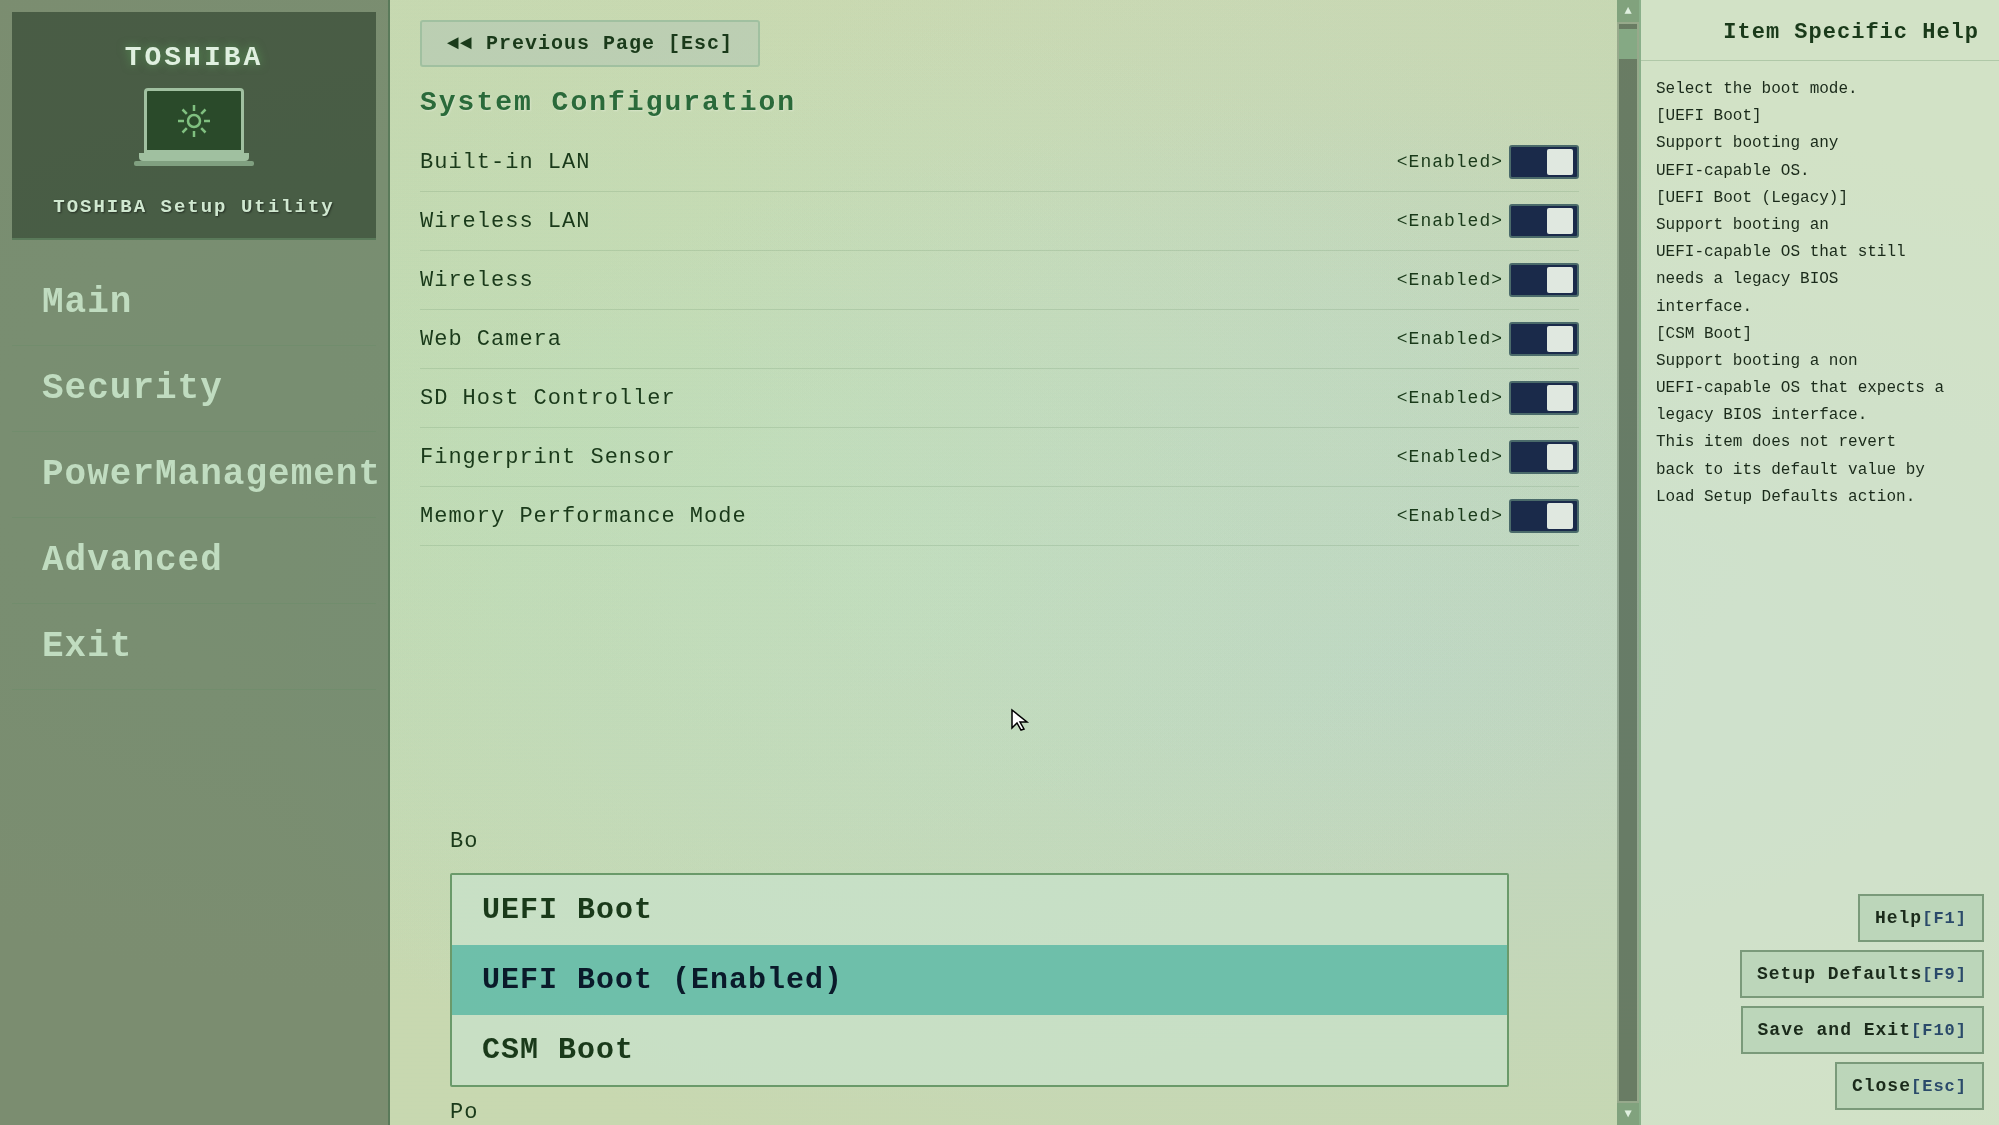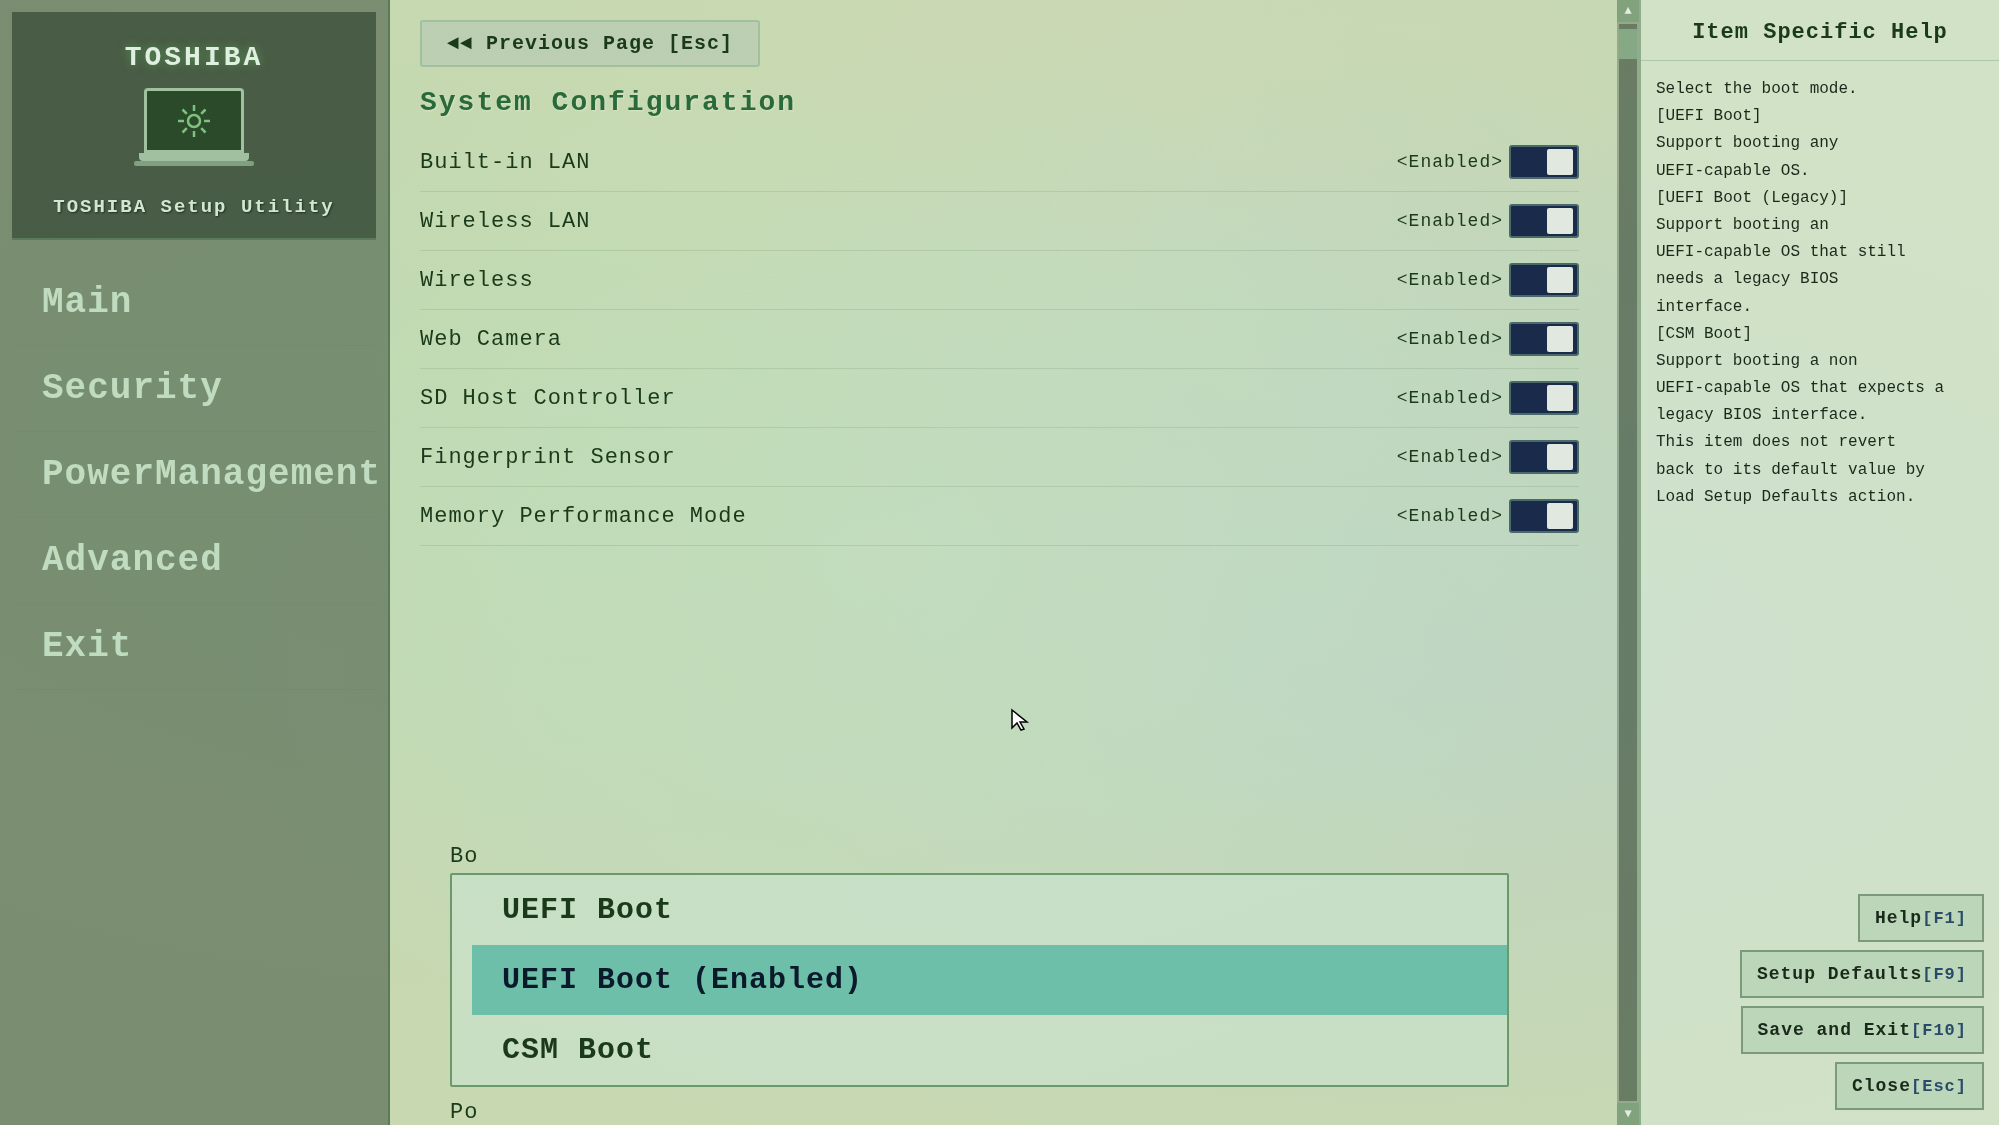--- a/index.html
+++ b/index.html
@@ -276,27 +276,26 @@
       position: absolute;
       right: 4px;
       width: 26px;
       height: 26px;
       background: #e0e8e0;
       border-radius: 2px;
     }
 
     
     .dropdown-popup {
-      margin: 4px 0 5px 30px;
+      margin: 19px 0 5px 30px;
       background: rgba(200,225,200,0.85);
       border: 2px solid #6a9a6a;
       border-radius: 2px;
       overflow: hidden;
       width: calc(100% - 80px);
-      padding-left: 20px;
     }
 
     .dropdown-item {
       padding: 18px 30px;
       font-size: 30px;
       font-family: 'Courier New', Courier, monospace;
       font-weight: bold;
       color: #1a3a1a;
       cursor: pointer;
       letter-spacing: 1px;
@@ -336,21 +335,21 @@
       position: relative;
       z-index: 1;
     }
 
     .help-title {
       font-size: 22px;
       color: #1a3a1a;
       font-weight: bold;
       font-family: 'Courier New', Courier, monospace;
       padding: 20px 20px 15px;
-      text-align: center;
+      text-align: right;
       border-bottom: 1px solid rgba(100,140,100,0.3);
       letter-spacing: 1px;
     }
 
     .help-text {
       font-size: 16px;
       color: #1a2a1a;
       font-family: 'Courier New', Courier, monospace;
       padding: 15px 15px;
       line-height: 1.7;

